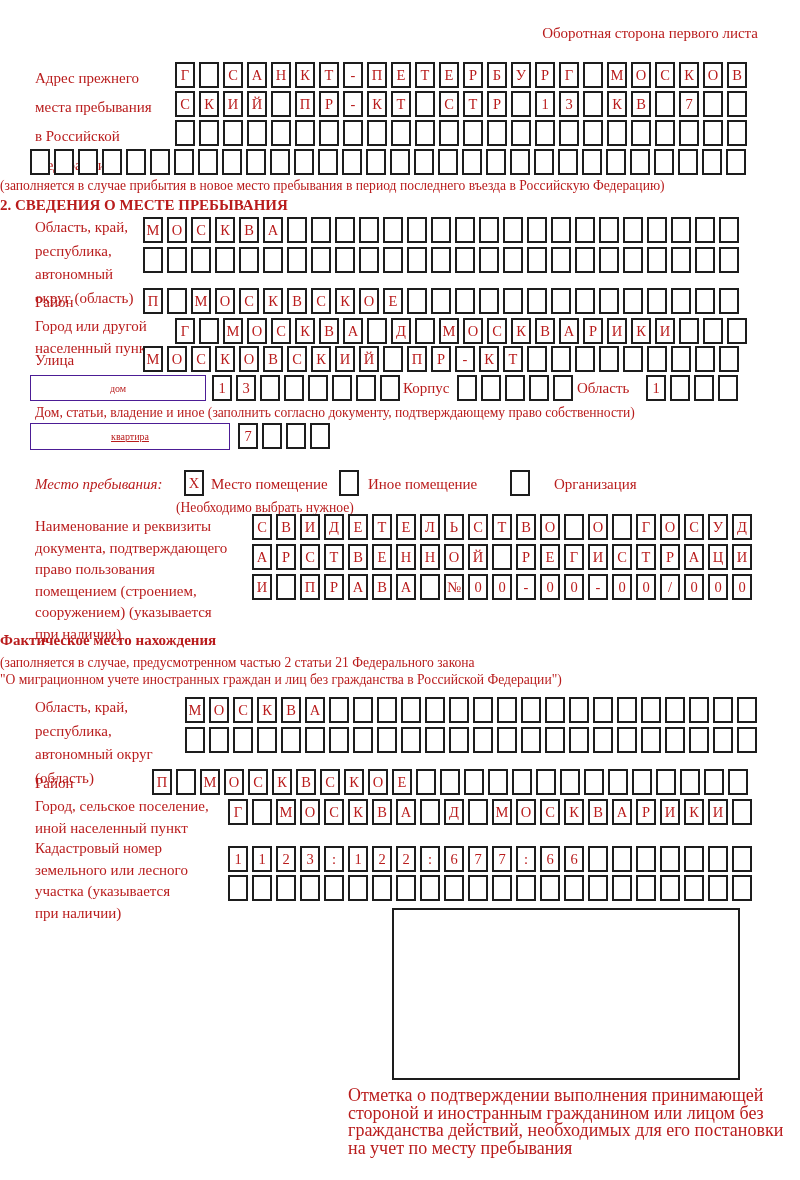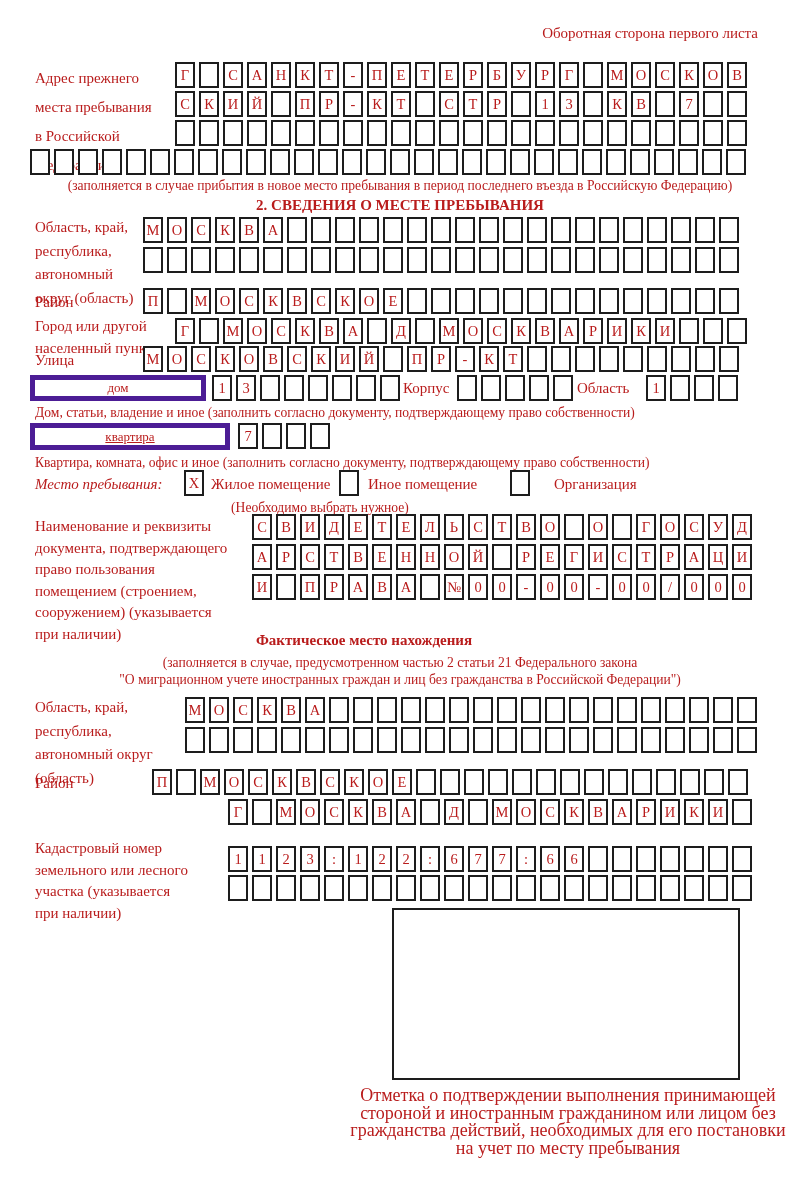--- a/index.html
+++ b/index.html
@@ -4,31 +4,31 @@
 <style>
   html,body { margin:0; padding:0; background:#fff; }
   .page {
     position:relative; width:800px; height:1180px; background:#fff; color:#b91c1c;
     font-family:"Liberation Serif","DejaVu Serif",serif; overflow:hidden;
   }
   .lbl { position:absolute; font-size:15px; line-height:23px; white-space:pre-line; }
   .lbl.tight { line-height:21.5px; }
   .lbl.rowspaced { line-height:29px; }
   .cap { position:absolute; font-size:13.6px; line-height:16px; }
-  .center { text-align:center; }
+  .center { }
   .bold { font-weight:bold; }
   .cellrow { position:absolute; display:flex; gap:4px; }
   .cell {
     flex:0 0 auto; width:20px; height:26px; box-sizing:border-box;
     border:2px solid #1d1d1d; display:flex; align-items:center; justify-content:center;
     font-size:14.5px; background:#fff;
   }
   .widebox {
-    position:absolute; box-sizing:border-box; border:5px solid #4c1d95; background:#fff;
-    display:flex; align-items:center; justify-content:center; font-size:13px;
+    position:absolute; box-sizing:border-box; border:1px solid #4c1d95; background:#fff;
+    display:flex; align-items:center; justify-content:center; font-size:10px;
   }
   .stamp { position:absolute; box-sizing:border-box; border:2px solid #1d1d1d; background:#fff; }
 </style>
 </head>
 <body>
 
 <div class="page">
 
   <div class="lbl" style="right:42px; top:22px; left:auto;">Оборотная сторона первого листа</div>
 
@@ -324,36 +324,35 @@
     </div>
   <div class="cap" style="left:35px; top:405px;">Дом, статьи, владение и иное (заполнить согласно документу, подтверждающему право собственности)</div>
 
   <div class="widebox" style="left:30px; top:423px; width:200px; height:27px;text-decoration:underline;">квартира</div>
   <div class="cellrow" style="left:238px; top:423px;">
       <span class="cell">7</span>
       <span class="cell"></span>
       <span class="cell"></span>
       <span class="cell"></span>
     </div>
-  <div class="cap" style="left:35px; top:455px;">Квартира, комната, офис и иное (заполнить согласно документу, подтверждающему право собственности)</div>
 
   <div class="lbl" style="left:35px; top:473px;font-style:italic;">Место пребывания:</div>
   <div class="cellrow" style="left:184px; top:470px;">
       <span class="cell">Х</span>
     </div>
-  <div class="lbl" style="left:211px; top:473px;">Жилое помещение</div>
+  <div class="lbl" style="left:211px; top:473px;">Место помещение</div>
   <div class="cellrow" style="left:339px; top:470px;">
       <span class="cell"></span>
     </div>
   <div class="lbl" style="left:368px; top:473px;">Иное помещение</div>
   <div class="cellrow" style="left:510px; top:470px;">
       <span class="cell"></span>
     </div>
   <div class="lbl" style="left:554px; top:473px;">Организация</div>
-  <div class="cap center" style="left:160px; width:320px; top:500px;">(Необходимо выбрать нужное)</div>
+  <div class="cap center" style="left:176px; width:320px; top:500px;">(Необходимо выбрать нужное)</div>
 
   <div class="lbl tight" style="left:35px; top:516px;">Наименование и реквизиты
 документа, подтверждающего
 право пользования
 помещением (строением,
 сооружением) (указывается
 при наличии)</div>
   <div class="cellrow" style="left:252px; top:514px;">
       <span class="cell">С</span>
       <span class="cell">В</span>
@@ -507,20 +506,22 @@
       <span class="cell"></span>
       <span class="cell"></span>
       <span class="cell"></span>
       <span class="cell"></span>
       <span class="cell"></span>
       <span class="cell"></span>
       <span class="cell"></span>
       <span class="cell"></span>
     </div>
 
+  <div class="lbl tight" style="left:35px; top:796px;">Город, сельское поселение,
+иной населенный пункт</div>
   <div class="cellrow" style="left:228px; top:799px;">
       <span class="cell">Г</span>
       <span class="cell"></span>
       <span class="cell">М</span>
       <span class="cell">О</span>
       <span class="cell">С</span>
       <span class="cell">К</span>
       <span class="cell">В</span>
       <span class="cell">А</span>
       <span class="cell"></span>

